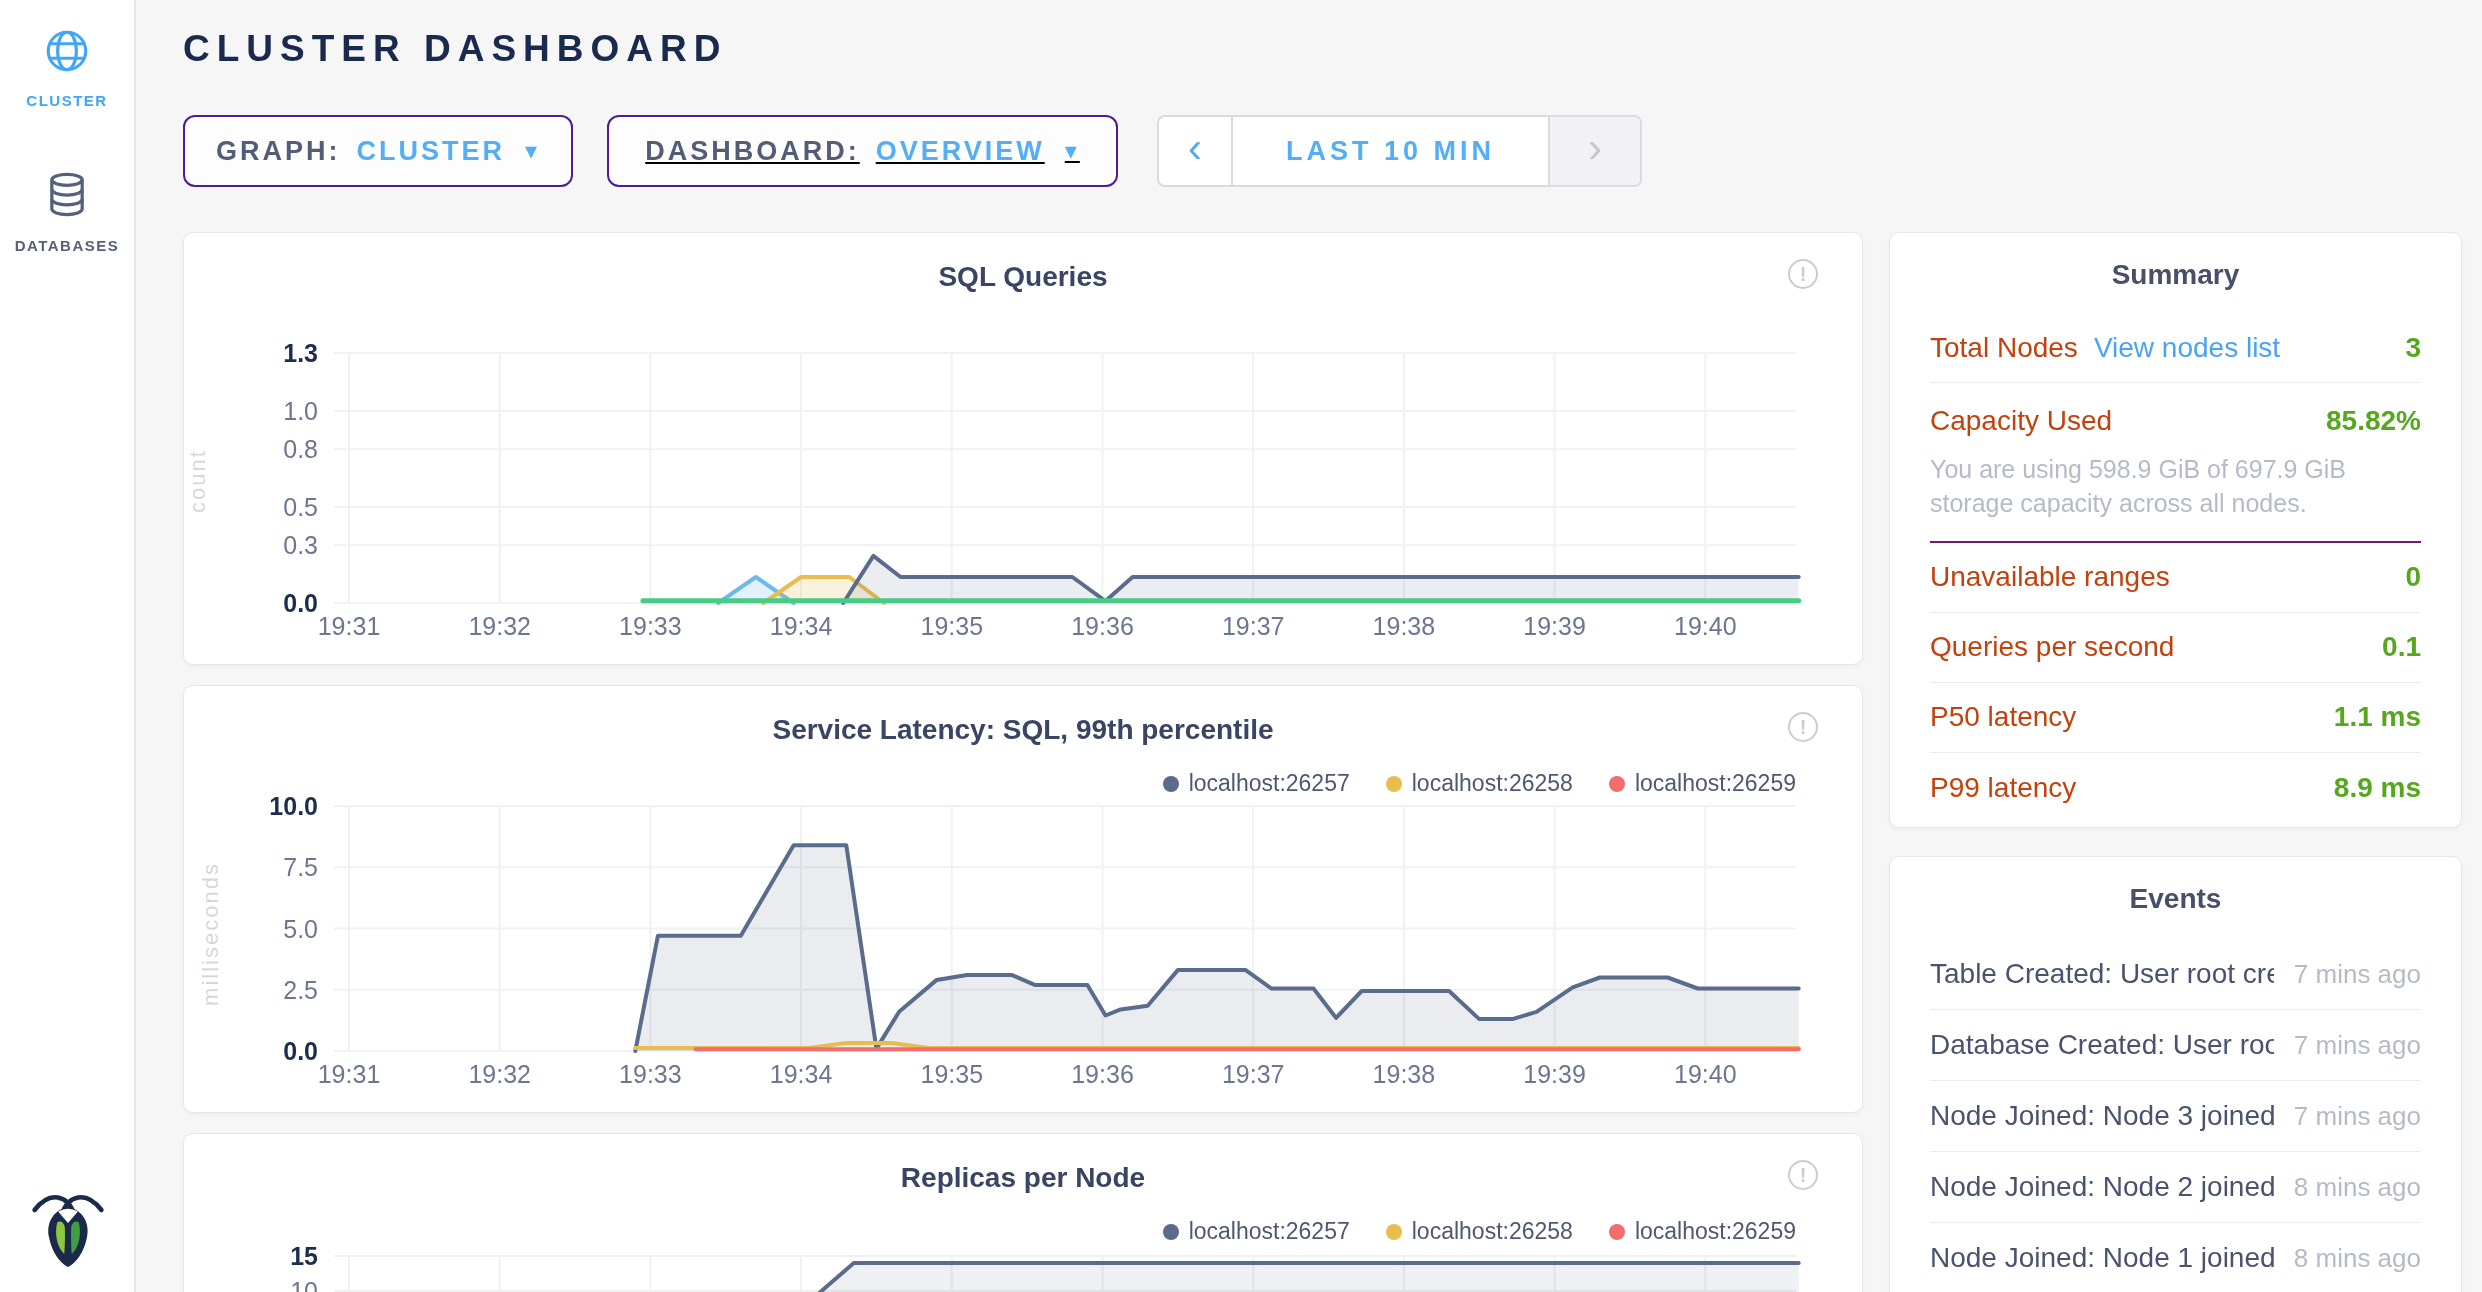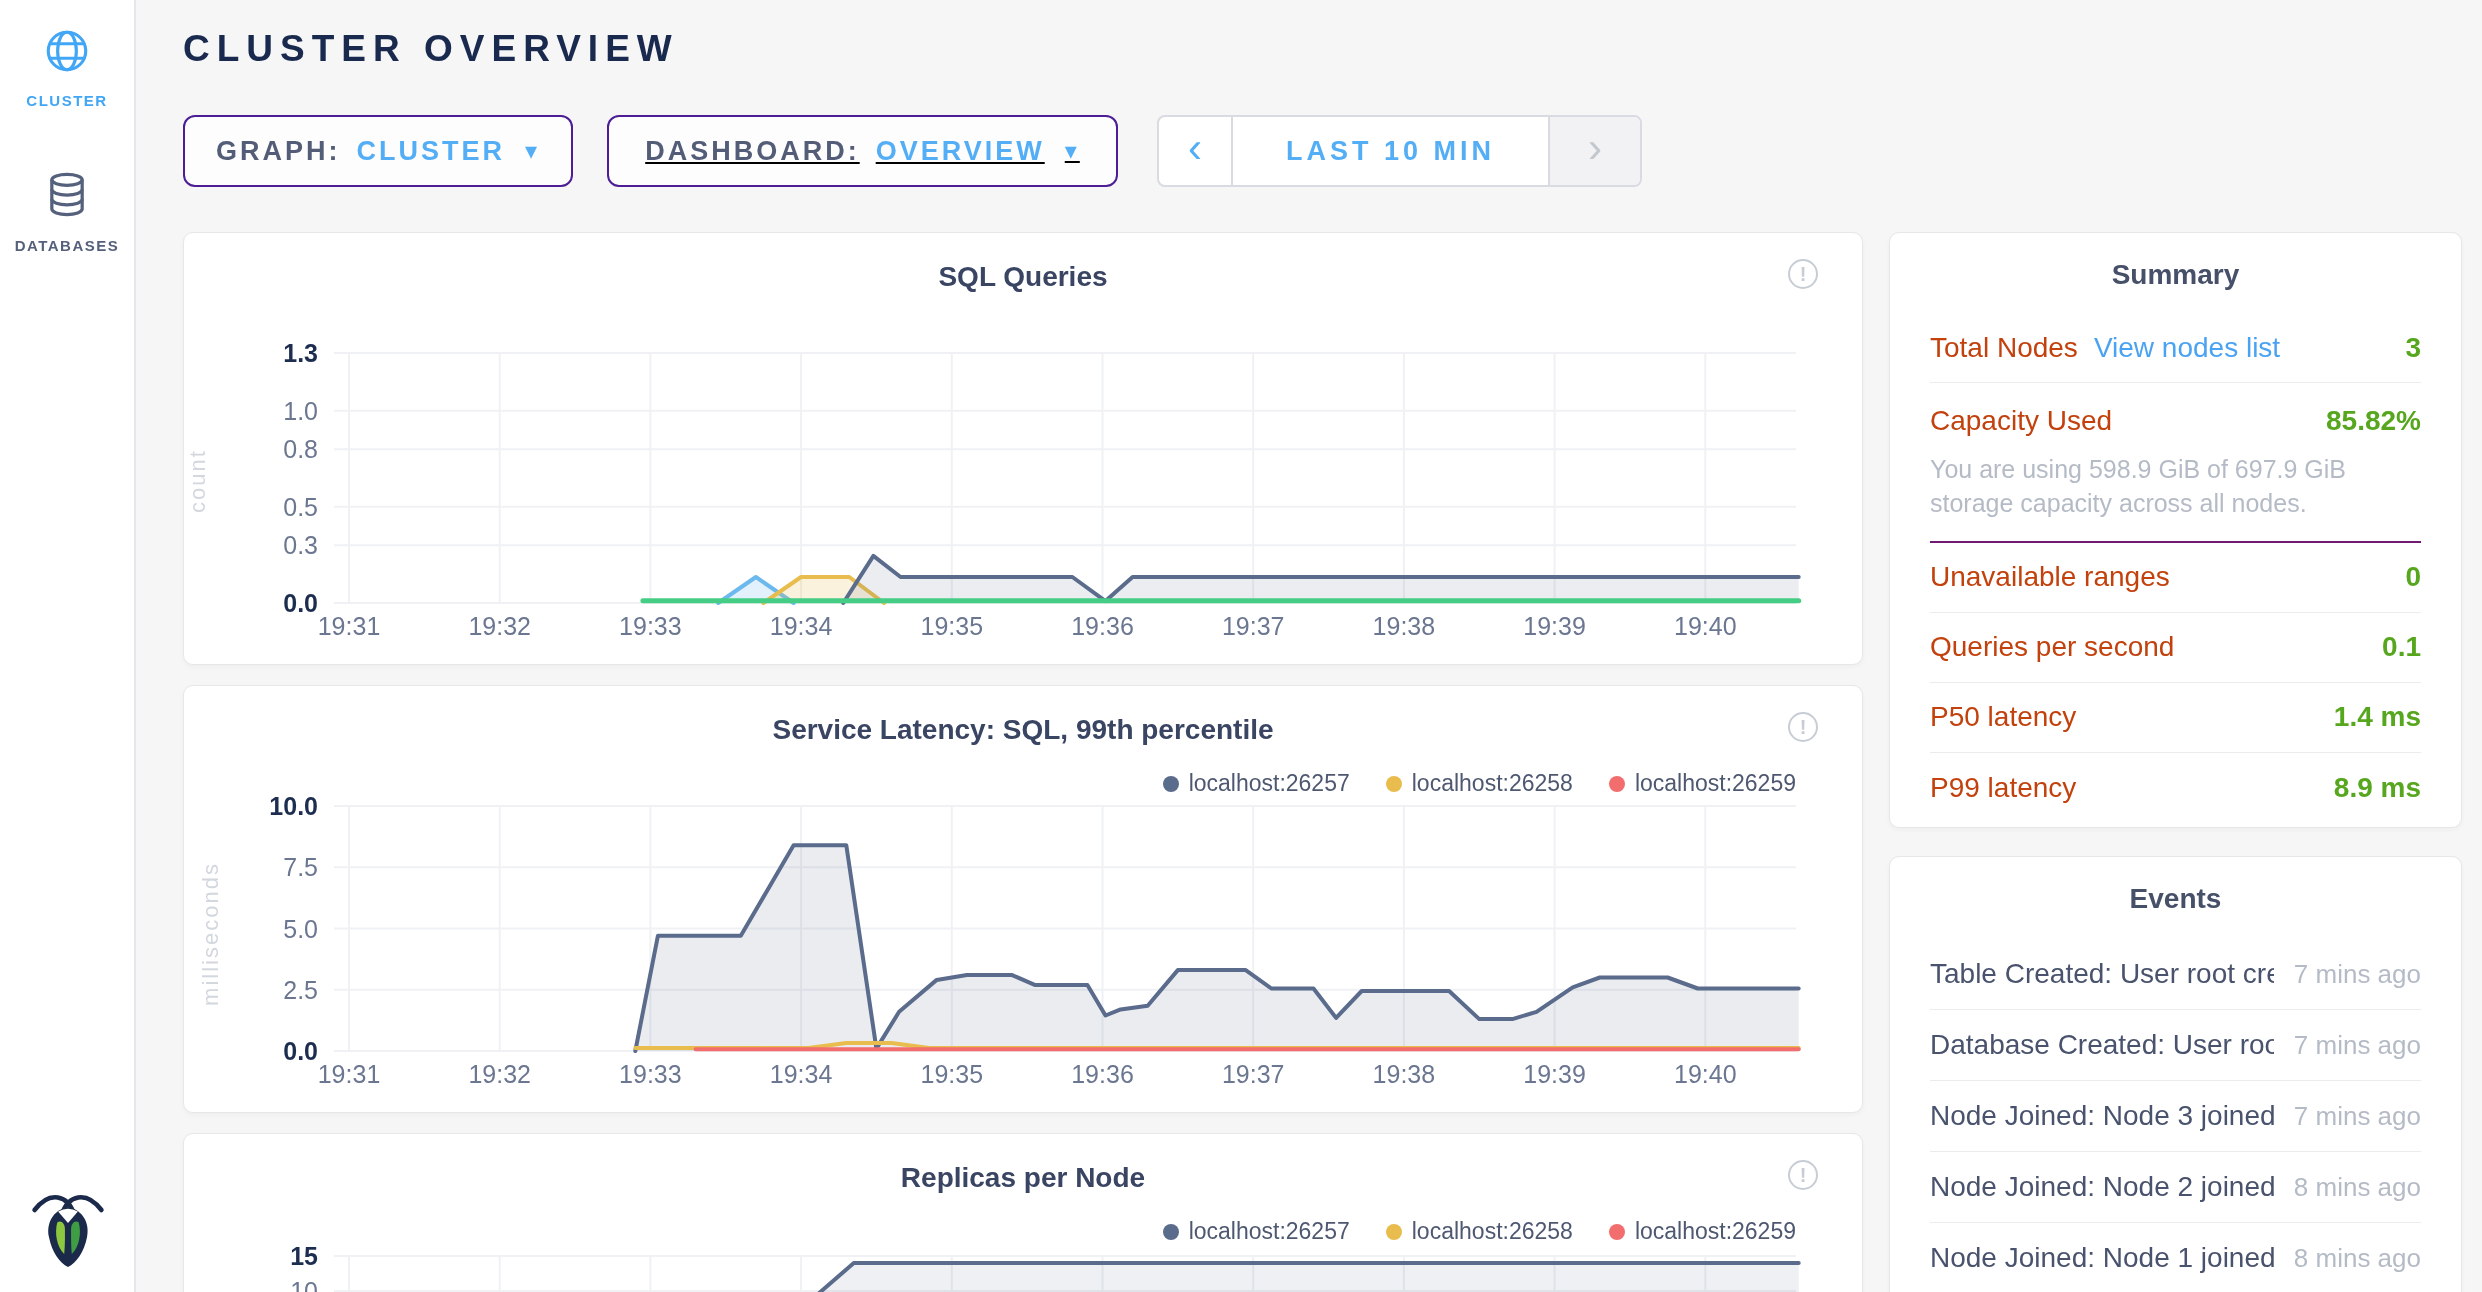--- a/index.html
+++ b/index.html
@@ -116,21 +116,21 @@
       <path d="M94,30 C74,4 50,10 42,36" fill="none" stroke="#1b2a4a" stroke-width="6" stroke-linecap="round"></path>
       <path d="M50,26 C70,30 79,48 75,66 C71,86 61,100 50,105 C39,100 29,86 25,66 C21,48 30,30 50,26 Z" fill="#1b2a4a"></path>
       <path d="M37,32 L50,47 L63,32 Q50,25 37,32 Z" fill="#ffffff"></path>
       <path d="M46,56 C46,47 41,43 36,46 C32,60 35,78 45,88 C46,79 46,65 46,56 Z" fill="#8dc63f"></path>
       <path d="M54,56 C54,47 59,43 64,46 C68,60 65,78 55,88 C54,79 54,65 54,56 Z" fill="#3f9e44"></path>
     </svg>
   </div>
 </div>
 
 <div class="main">
-  <h1 class="page-title">CLUSTER OVERVIEW</h1>
+  <h1 class="page-title">CLUSTER DASHBOARD</h1>
 
   <div class="controls">
     <div class="dropdown dd-graph">
       <span class="dd-label">GRAPH:</span>
       <span class="dd-value">CLUSTER</span>
       <span class="dd-caret">▾</span>
     </div>
     <div class="dropdown dd-dash">
       <span class="dd-label">DASHBOARD:</span>
       <span class="dd-value">OVERVIEW</span>
@@ -317,21 +317,21 @@
         <div class="sum-row">
           <span class="sum-label">Unavailable ranges</span>
           <span class="sum-value">0</span>
         </div>
         <div class="sum-row">
           <span class="sum-label">Queries per second</span>
           <span class="sum-value">0.1</span>
         </div>
         <div class="sum-row">
           <span class="sum-label">P50 latency</span>
-          <span class="sum-value">1.4 ms</span>
+          <span class="sum-value">1.1 ms</span>
         </div>
         <div class="sum-row last">
           <span class="sum-label">P99 latency</span>
           <span class="sum-value">8.9 ms</span>
         </div>
       </div>
     </div>
 
     <div class="card events-card panel">
       <div class="panel-title">Events</div>

